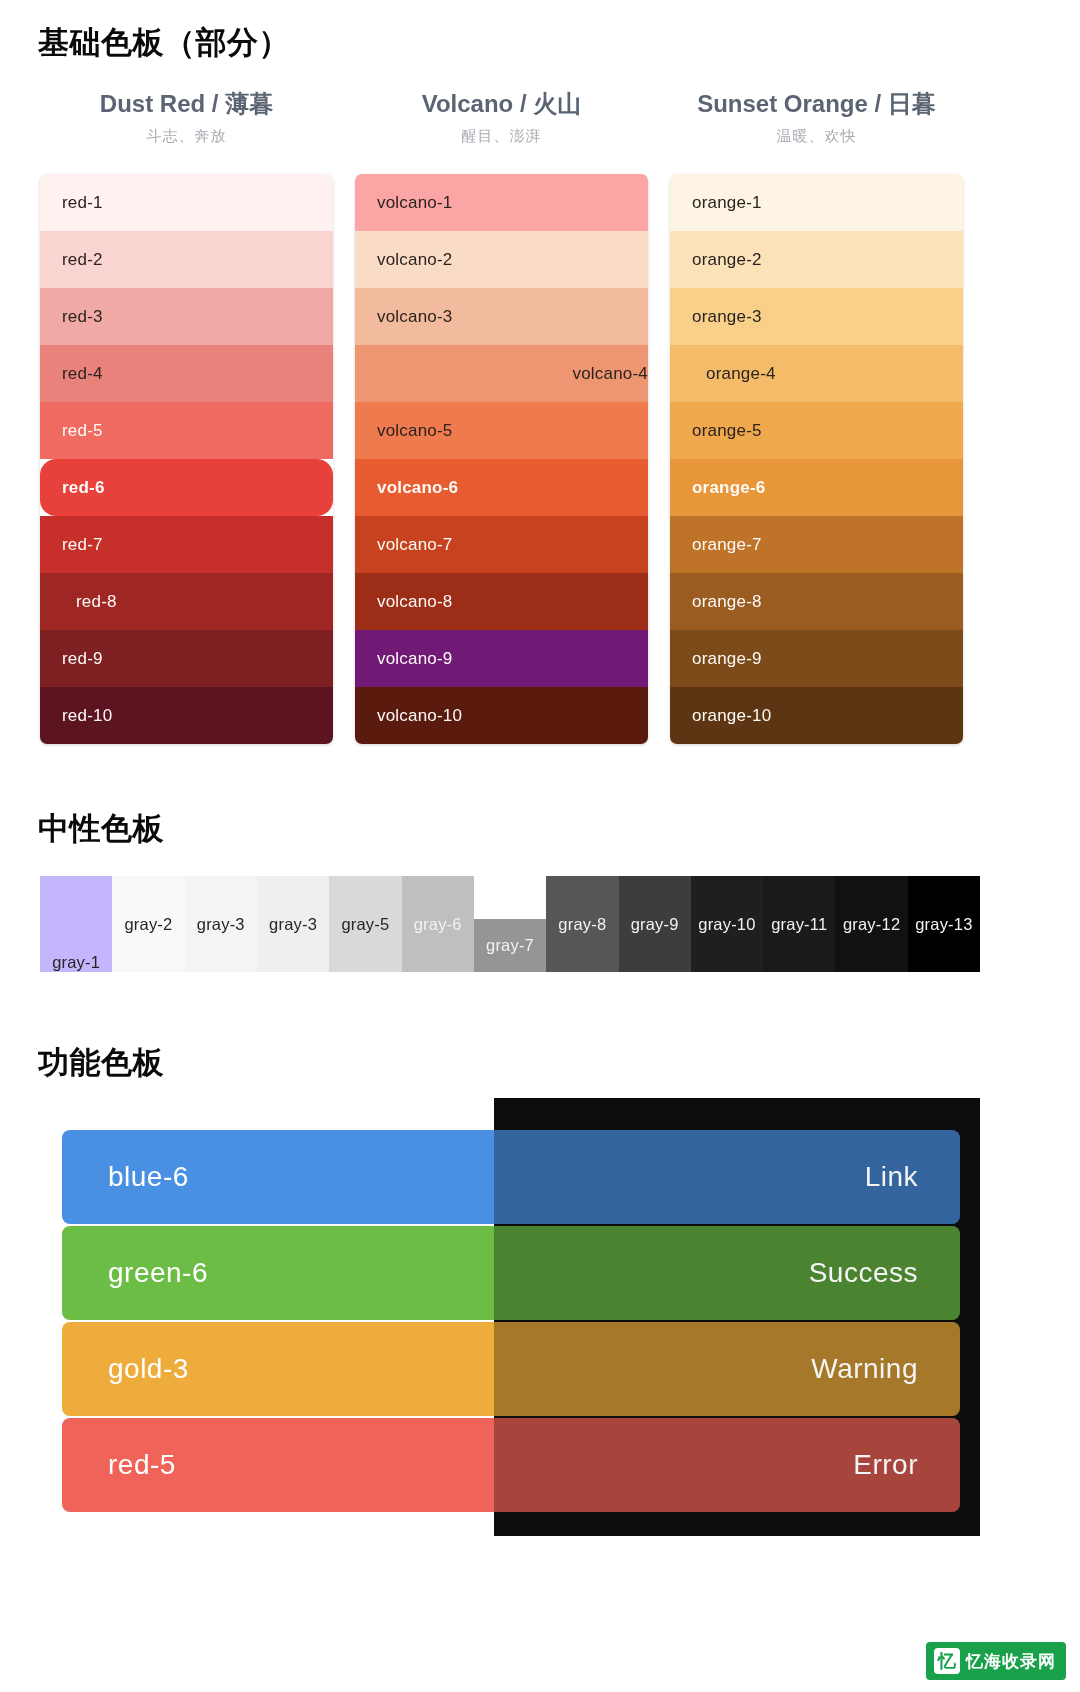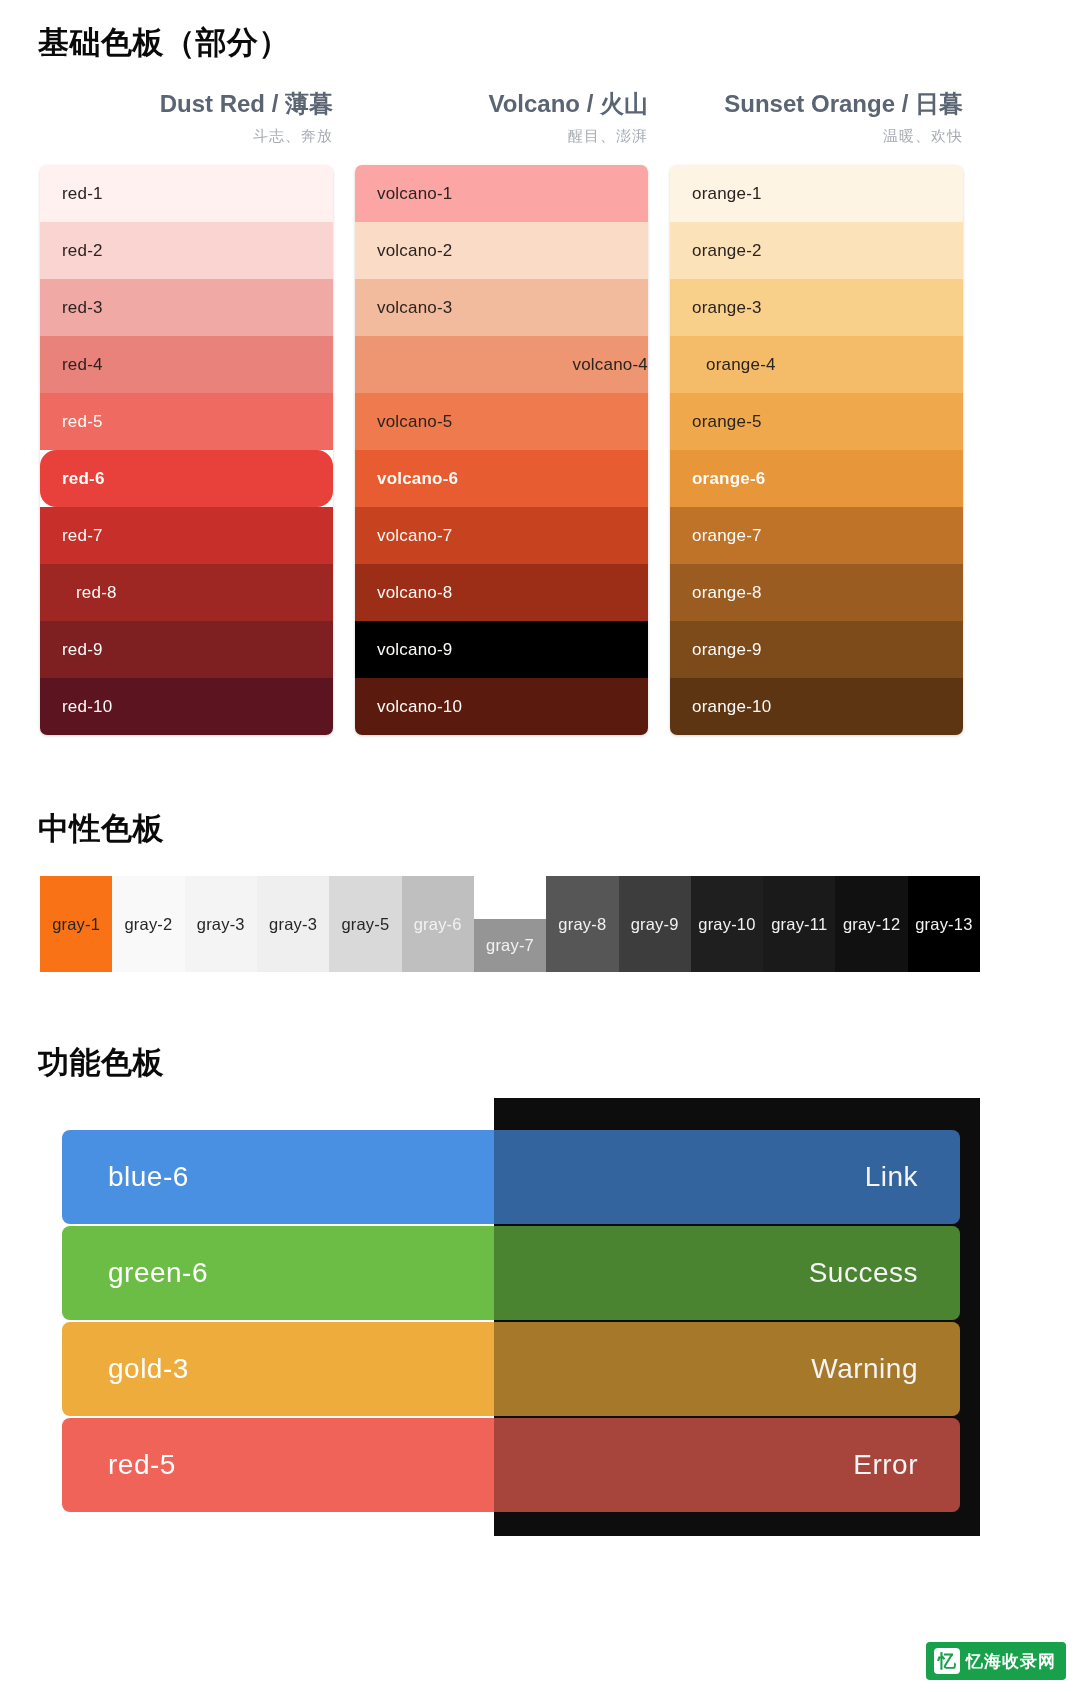--- a/index.html
+++ b/index.html
@@ -25,21 +25,21 @@
 
   
   .basic-wrap {
     position: absolute;
     left: 40px; top: 88px;
     width: 940px;
     display: flex;
     gap: 22px;
   }
   .palette-col { width: 293px; }
-  .col-head { text-align: right; margin-bottom: 19px; }
+  .col-head { text-align: center; margin-bottom: 28px; }
   .col-name {
     font-size: 24px;
     font-weight: 700;
     color: #5a6473;
     line-height: 1.35;
   }
   .col-sub {
     font-size: 15px;
     color: #a7acb3;
     margin-top: 7px;
@@ -230,21 +230,21 @@
           </div>
           <div class="swatch light-text is-bold" style="background: rgb(231, 92, 49);">
             <span>volcano-6</span>
           </div>
           <div class="swatch light-text" style="background: rgb(199, 67, 31);">
             <span>volcano-7</span>
           </div>
           <div class="swatch light-text" style="background: rgb(156, 46, 23);">
             <span>volcano-8</span>
           </div>
-          <div class="swatch light-text" style="background: #000000;">
+          <div class="swatch light-text" style="background: #701a75;">
             <span>volcano-9</span>
           </div>
           <div class="swatch light-text" style="background: rgb(90, 26, 13);">
             <span>volcano-10</span>
           </div>
         </div>
       </div>
       <div class="palette-col">
         <div class="col-head">
           <div class="col-name">Sunset Orange / 日暮</div>
@@ -281,21 +281,21 @@
           <div class="swatch light-text" style="background: rgb(93, 53, 19);">
             <span>orange-10</span>
           </div>
         </div>
       </div>
     </div>
 
   <div class="section-title" id="title-neutral">中性色板</div>
 
   <div class="gray-strip">
-      <div class="gray-cell dark-text" style="background: #f97316;">
+      <div class="gray-cell dark-text" style="background: #c4b5fd; align-items: flex-end;">
         <span>gray-1</span>
       </div>
       <div class="gray-cell dark-text" style="background: rgb(249, 249, 249);">
         <span>gray-2</span>
       </div>
       <div class="gray-cell dark-text" style="background: rgb(244, 244, 244);">
         <span>gray-3</span>
       </div>
       <div class="gray-cell dark-text" style="background: rgb(239, 239, 239);">
         <span>gray-3</span>

